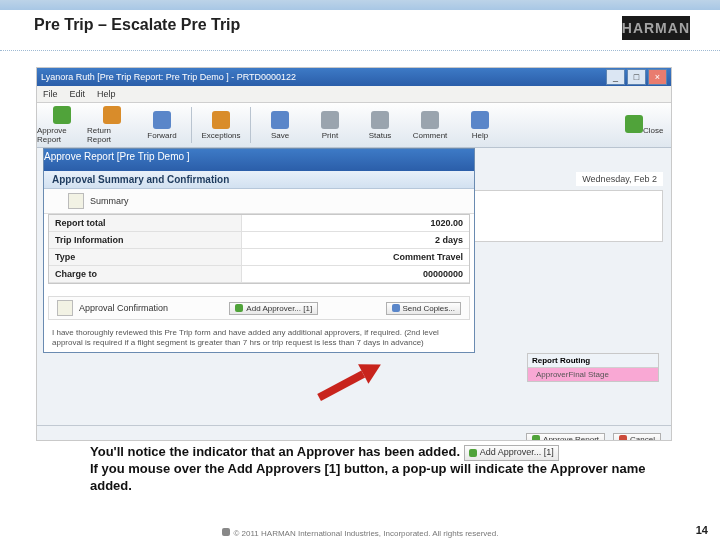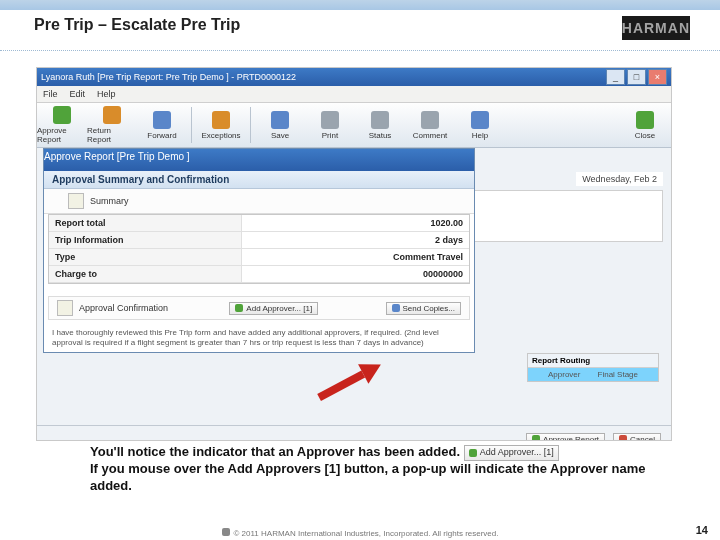--- a/index.html
+++ b/index.html
@@ -13,21 +13,21 @@
 .win-titlebar{height:18px;background:linear-gradient(#3d7ac6,#2b5ea9);display:flex;align-items:center;padding:0 4px;color:#fff;font-size:9px}
 .win-titlebar .spacer{flex:1}
 .win-btn{width:17px;height:14px;background:#dbe6f3;border:1px solid #5d84b1;margin-left:2px;font-size:9px;text-align:center;color:#333;line-height:12px;display:inline-flex;align-items:center;justify-content:center}
 .win-btn.close{background:#e97c6f;color:#fff}
 .menubar{height:16px;background:#f2f2f0;border-bottom:1px solid #cfcfcf;display:flex;font-size:9px;color:#333;padding:0 6px;align-items:center}
 .menubar span{margin-right:12px}
 .toolbar{height:44px;background:linear-gradient(#fefefe,#dfe7ef);border-bottom:1px solid #b9c4d0;display:flex;align-items:center;font-size:8px;color:#333}
 .tb-item{display:flex;flex-direction:column;align-items:center;width:50px}
 .tb-icon{width:18px;height:18px;margin-bottom:2px;border-radius:3px}
 .tb-sep{width:1px;height:36px;background:#b9c4d0;margin:0 4px}
-.tb-right{margin-left:auto;margin-right:6px;display:flex;flex-direction:column;align-items:center;width:40px}
+.tb-right{margin-left:auto;margin-right:6px;display:flex;flex-direction:row;align-items:flex-end;width:40px}
 .body-area{position:relative;padding:6px;height:292px}
 .date-text{position:absolute;right:8px;top:24px;font-size:9px;color:#444;background:#fff;padding:2px 6px}
 .white-panel{position:absolute;right:8px;top:42px;width:240px;height:50px;background:#fff;border:1px solid #cfcfcf}
 .modal{position:absolute;left:6px;top:0;width:430px;border:1px solid #6a8bb1;background:#fff}
 .modal-title{height:18px;background:linear-gradient(#3d7ac6,#2b5ea9);color:#fff;font-size:10px;padding:2px 0}
 .modal-sub{background:linear-gradient(#e8f0f9,#d2e1f1);font-size:10px;font-weight:bold;color:#1e3b5e;padding:3px 8px;border-bottom:1px solid #b6c7da}
 .summary-row{display:flex;align-items:center;padding:4px 24px;font-size:9px;color:#333;border-bottom:1px solid #dcdcdc;background:#fcfcfc}
 .sum-ico{width:14px;height:14px;border:1px solid #bbb;background:#f2f2e4;margin-right:6px}
 .table-grid{border:1px solid #c8c8c8;margin:0 4px}
 .grid-row{display:flex;font-size:9px;color:#222}
@@ -38,23 +38,23 @@
 .approval-row{display:flex;align-items:center;padding:3px 8px;font-size:9px;color:#333;background:#fcfcfc;border:1px solid #dcdcdc;margin:4px}
 .approval-row .mini-btn{margin-left:auto}
 .mini-btn{display:inline-flex;align-items:center;font-size:8px;color:#333;background:linear-gradient(#fdfdfd,#e9e9e9);border:1px solid #b0b0b0;padding:1px 5px}
 .mini-btn .mb-ico{width:8px;height:8px;margin-right:3px;border-radius:2px}
 .green{background:#50a33a}
 .orange{background:#d98c2a}
 .blue{background:#5a86c9}
 .red{background:#cc4b3a}
 .gray{background:#9aa4ae}
 .declaration{font-size:8px;color:#555;padding:4px 8px;line-height:1.25}
-.route-box{position:absolute;right:12px;bottom:70px;border:1px solid #c8c8c8;background:#7dd3fc;font-size:8px;width:130px}
+.route-box{position:absolute;right:12px;bottom:70px;border:1px solid #c8c8c8;background:#f9a8d4;font-size:8px;width:130px}
 .route-head{background:#eef3f8;font-weight:bold;padding:2px 4px;border-bottom:1px solid #d0d0d0}
-.route-body{padding:2px 20px;display:flex;justify-content:space-between;color:#555}
+.route-body{padding:2px 8px;display:flex;color:#555}
 .bottom-actions{position:absolute;left:0;right:0;bottom:0;height:26px;border-top:1px solid #c1c9d2;background:#eef2f6;display:flex;align-items:center;justify-content:flex-end;padding-right:10px;gap:8px}
 .arrow{position:absolute;left:278px;top:224px;width:70px;height:18px;transform:rotate(-28deg)}
 .arrow .shaft{position:absolute;left:0;top:5px;width:50px;height:8px;background:#c8241c}
 .arrow .head{position:absolute;right:0;top:-2px;width:0;height:0;border-left:20px solid #c8241c;border-top:11px solid transparent;border-bottom:11px solid transparent}
 .caption{position:absolute;left:90px;top:444px;width:560px;font-size:13px;font-weight:bold;color:#111;line-height:1.3}
 .inline-btn{display:inline-flex;align-items:center;font-size:9px;color:#333;background:linear-gradient(#fdfdfd,#e9e9e9);border:1px solid #b0b0b0;padding:0 4px;height:14px;vertical-align:middle;font-weight:normal}
 .inline-btn .mb-ico{width:8px;height:8px;margin-right:3px;border-radius:2px}
 .footer{position:absolute;left:0;right:0;bottom:2px;text-align:center;font-size:8px;color:#777}
 .pagenum{position:absolute;right:12px;bottom:4px;font-size:11px;font-weight:bold;color:#222}
 .lock-icon{display:inline-block;width:8px;height:8px;background:#888;border-radius:2px;margin-right:4px}

